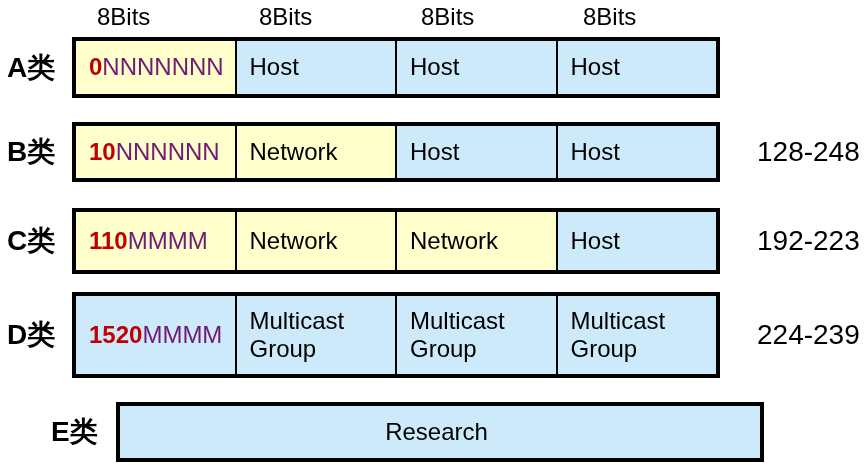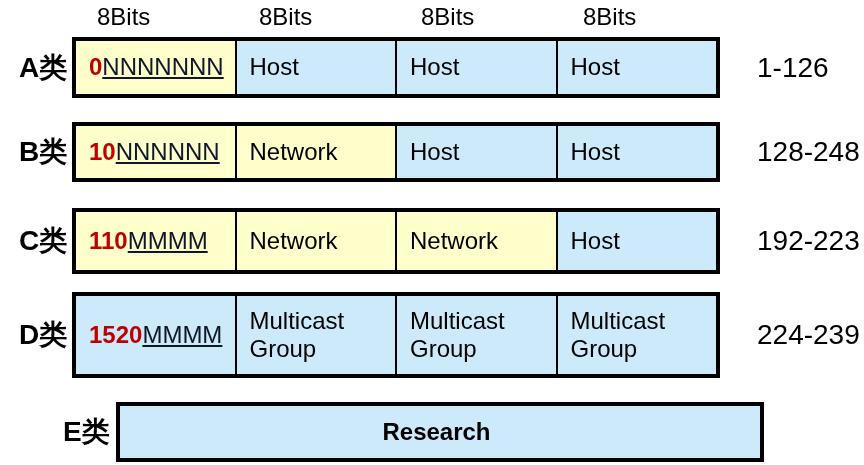--- a/index.html
+++ b/index.html
@@ -33,21 +33,21 @@
   
   .row { position: absolute; left: 0; width: 864px; }
   .row-a { top: 37px;  height: 61px; }
   .row-b { top: 122px; height: 60px; }
   .row-c { top: 208px; height: 66px; }
   .row-d { top: 292px; height: 86px; }
   .row-e { top: 402px; height: 60px; margin-left: 44px; }
 
   .class-label {
     position: absolute;
-    left: 19px;
+    left: 7px;
     top: 50%;
     transform: translateY(-50%);
     font-size: 28px;
     font-weight: bold;
     white-space: nowrap;
   }
 
   .box {
     position: absolute;
     left: 72px;
@@ -68,23 +68,23 @@
     padding-right: 6px;
     font-size: 24px;
     line-height: 1.18;
   }
   .cell:last-child { border-right: none; }
   .cell[data-bg="yellow"] { background: #FFFFCC; }
   .cell[data-bg="blue"]   { background: #CDEAFA; }
 
   .bits-cell { white-space: nowrap; }
   .bits-cell .prefix { color: #C00000; font-weight: bold; }
-  .bits-cell .suffix { color: #0f172a; font-weight: normal; text-decoration: underline; }
+  .bits-cell .suffix { color: #701a75; font-weight: normal; }
 
-  .cell.center { justify-content: center; padding-left: 0; padding-right: 7px; font-weight: bold; }
+  .cell.center { justify-content: center; padding-left: 0; padding-right: 7px; }
 
   .range-label {
     position: absolute;
     left: 757px;
     top: 50%;
     transform: translateY(-50%);
     font-size: 28px;
     white-space: nowrap;
   }
 </style>
@@ -104,21 +104,20 @@
     <div class="class-label">A类</div>
     <div class="box">
       <div class="cell bits-cell" data-bg="yellow">
         <span class="prefix">0</span>
           <span class="suffix">NNNNNNN</span>
       </div>
       <div class="cell" data-bg="blue">Host</div>
       <div class="cell" data-bg="blue">Host</div>
       <div class="cell" data-bg="blue">Host</div>
     </div>
-    <div class="range-label">1-126</div>
   </div>
 
   <div class="row row-b">
     <div class="class-label">B类</div>
     <div class="box">
       <div class="cell bits-cell" data-bg="yellow">
         <span class="prefix">10</span>
           <span class="suffix">NNNNNN</span>
       </div>
       <div class="cell" data-bg="yellow">Network</div>

